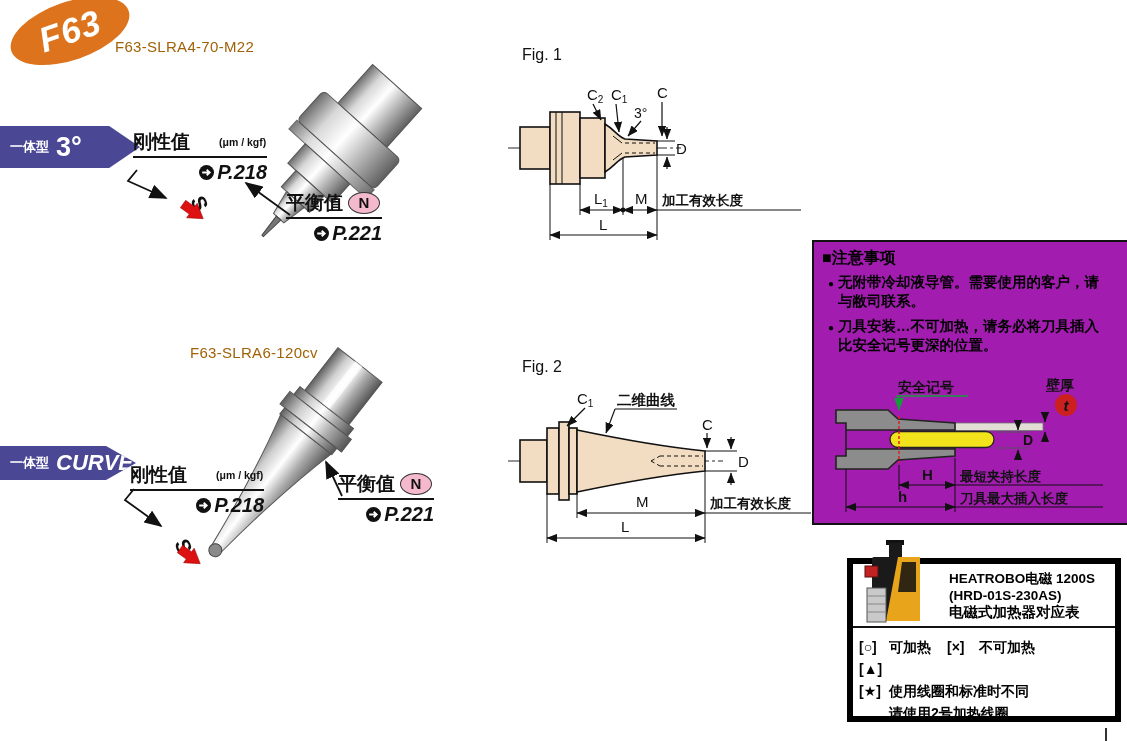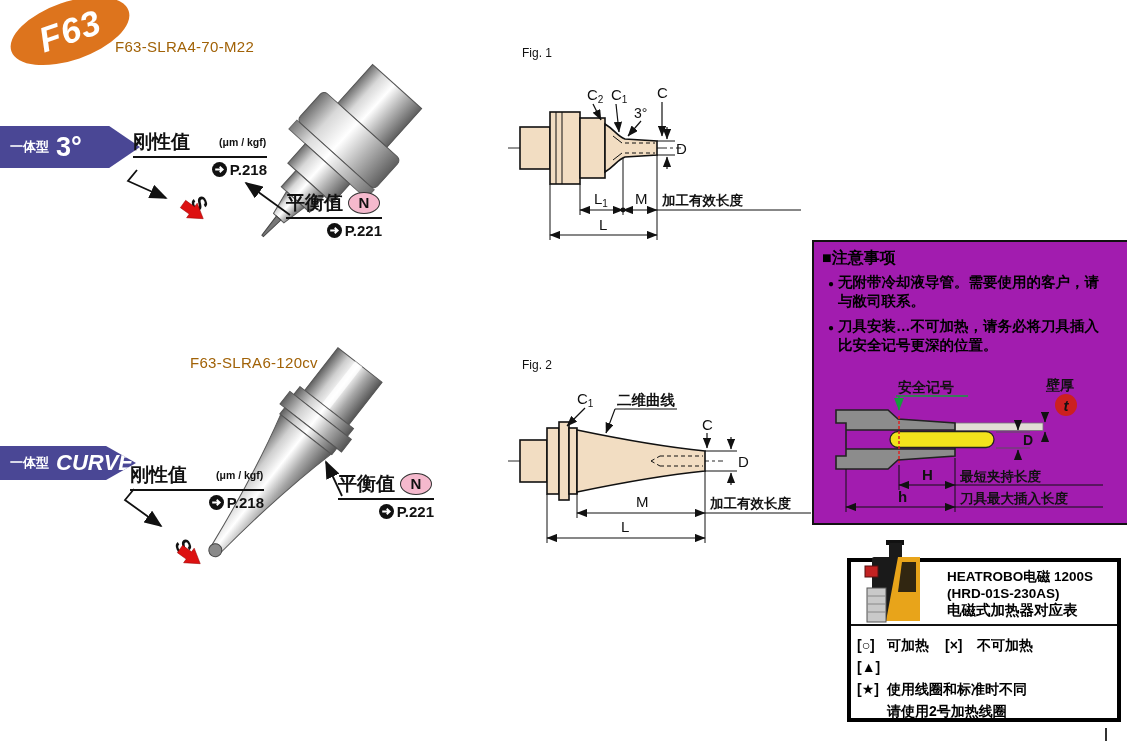--- a/index.html
+++ b/index.html
@@ -21,36 +21,36 @@
   .banner .pfx { font-size:13px; font-weight:bold; margin-right:7px; }
   .banner .big { font-size:27px; font-weight:bold; line-height:1; }
   .banner .big-it { font-size:22px; font-weight:bold; font-style:italic; line-height:1; }
 
   
   .spec { color:#111; }
   .spec .row1 { display:flex; align-items:center; border-bottom:2px solid #111; padding-bottom:1px; }
   .spec .lbl { font-size:19px; font-weight:bold; }
   .spec .unit { font-size:10.5px; font-weight:bold; margin-left:1px;padding-left:28px; }
   .spec .row2 { display:flex; justify-content:flex-end; align-items:center; gap:3px; margin-top:3px; }
-  .spec .ref { font-size:15px; font-weight:bold; }
+  .spec .ref { font-size:20px; font-weight:bold;font-style:italic; }
   .nbadge { display:inline-block; width:32px; height:22px; border-radius:50%; background:#f5b9cd;
             border:1.5px solid #333; color:#111; font-weight:bold; font-size:15px; text-align:center;
             line-height:20px; margin-left:5px; }
 
-  .fig-title { font-size:12px; color:#111; }
+  .fig-title { font-size:16px; color:#111; }
 
   
   .notes-box { left:812px; top:240px; width:339px; height:285px; border:2px solid #111; background:#a21caf; }
   .notes-title { font-size:16px; font-weight:bold; margin:6px 8px 4px 8px; }
   .bullet { display:flex; font-size:14.5px; font-weight:bold; line-height:1.32; margin:2px 6px 6px 14px; }
   .bullet .dot { font-size:10px; margin-top:4px; margin-right:4px; }
   .bullet .txt { width:262px; }
 
   
-  .heater-box { left:847px; top:558px; width:274px; height:164px; border:4px solid #000000; background:#fff; }
+  .heater-box { left:847px; top:558px; width:274px; height:164px; border:6px solid #000000; background:#fff; }
   .heater-head { height:64px; border-bottom:2px solid #111; padding:6px 4px 0 96px; }
   .heater-head div { font-size:13.5px; font-weight:bold; line-height:17px; }
   .legend { padding:8px 4px 0 6px; }
   .lrow { display:flex; font-size:14px; font-weight:bold; line-height:22px; }
   .lrow .sym { width:30px; }
   .lrow .sym2 { width:32px; margin-left:16px; }
   .pref-icon { display:inline-block; }
 </style>
 </head>
 <body>
@@ -110,21 +110,21 @@
     </div>
     <div class="row2">
       <svg class="pref-icon" width="15" height="15" viewBox="0 0 14 14">
         <circle cx="7" cy="7" r="7" fill="#111"></circle>
         <path d="M3 7 H10 M7.2 4.4 L10 7 L7.2 9.6" stroke="#fff" stroke-width="1.7" fill="none"></path>
       </svg>
       <span class="ref">P.221</span>
     </div>
   </div>
 
-  <div class="abs model-label" style="left:190px; top:354px;">F63-SLRA6-120cv</div>
+  <div class="abs model-label" style="left:190px; top:344px;">F63-SLRA6-120cv</div>
 
   <svg class="abs" style="left:192px; top:345px;" width="210" height="240" viewBox="0 0 210 240">
     <defs>
       <linearGradient id="met2" x1="0" y1="0" x2="1" y2="0">
         <stop offset="0" stop-color="#5f5f5f"></stop>
           <stop offset="0.25" stop-color="#cfcfcf"></stop>
         <stop offset="0.48" stop-color="#ffffff"></stop>
           <stop offset="0.72" stop-color="#a8a8a8"></stop>
         <stop offset="1" stop-color="#555"></stop>
       </linearGradient>

